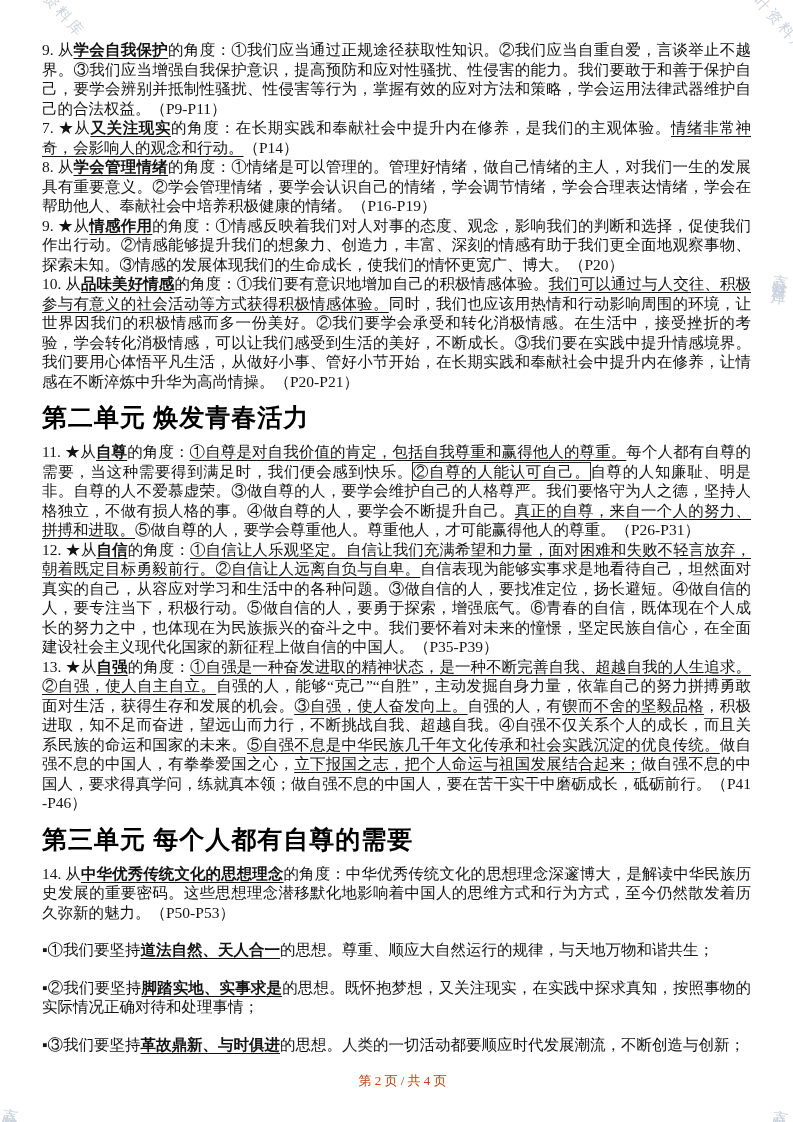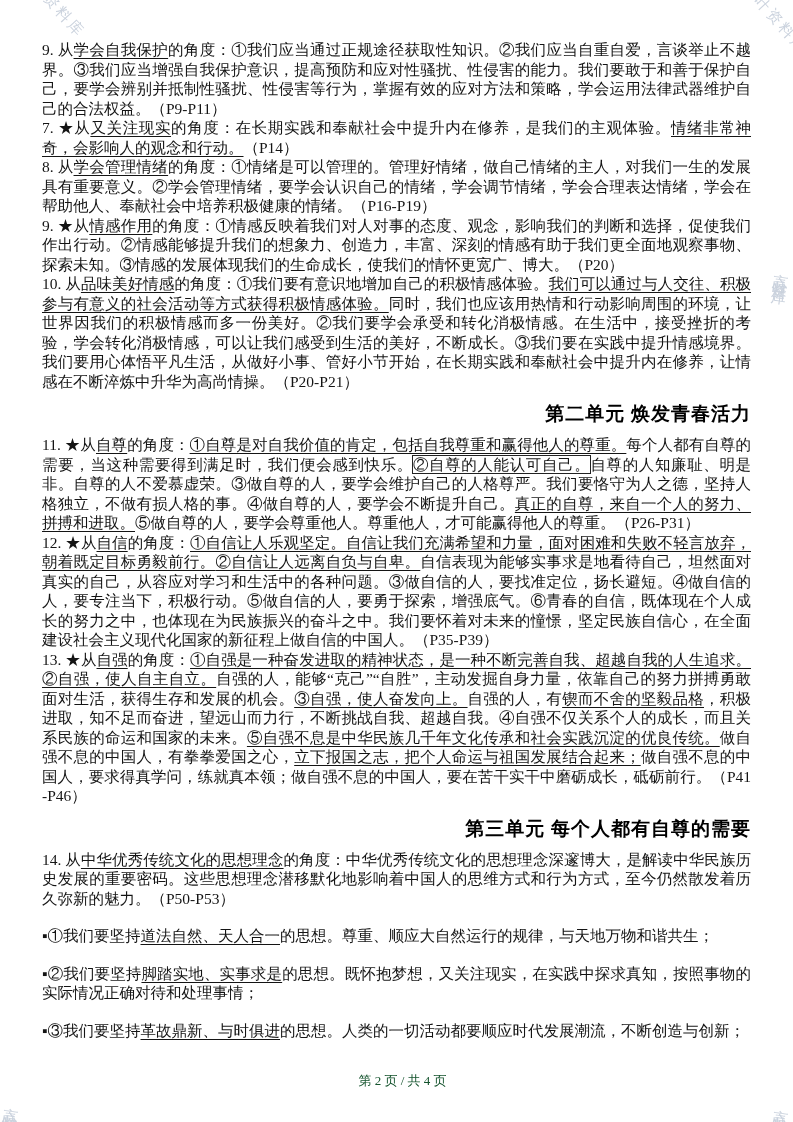--- a/index.html
+++ b/index.html
@@ -27,38 +27,38 @@
   .item {
     margin: 0;
     font-size: 15.5px;
     line-height: 19.5px;
     text-align: justify;
     word-break: break-all;
   }
   .item.sub { margin-top: 18px; }
   .section-heading {
     margin: 10px 0 8px 0;
-    text-align: right;
-    font-size: 19px;
+    text-align: left;
+    font-size: 25px;
     font-weight: 700;
     letter-spacing: 1px;
     color: #000;
   }
   .run { }
-  .bold { font-weight: 400; }
+  .bold { font-weight: 700; }
   .underline { text-decoration: underline; text-underline-offset: 3px; text-decoration-thickness: 1px; }
   .boxed { outline: 1px solid #222; outline-offset: 0px; }
   .footer {
     position: absolute;
     left: 12px;
     right: 0;
     bottom: 32px;
     text-align: center;
     font-size: 13px;
-    color: #14532d;
+    color: #c2410c;
   }
   .watermark {
     position: absolute;
     color: #c2cbd8;
     opacity: 0.85;
     font-size: 15px;
     letter-spacing: 3px;
     white-space: nowrap;
     pointer-events: none;
     user-select: none;

